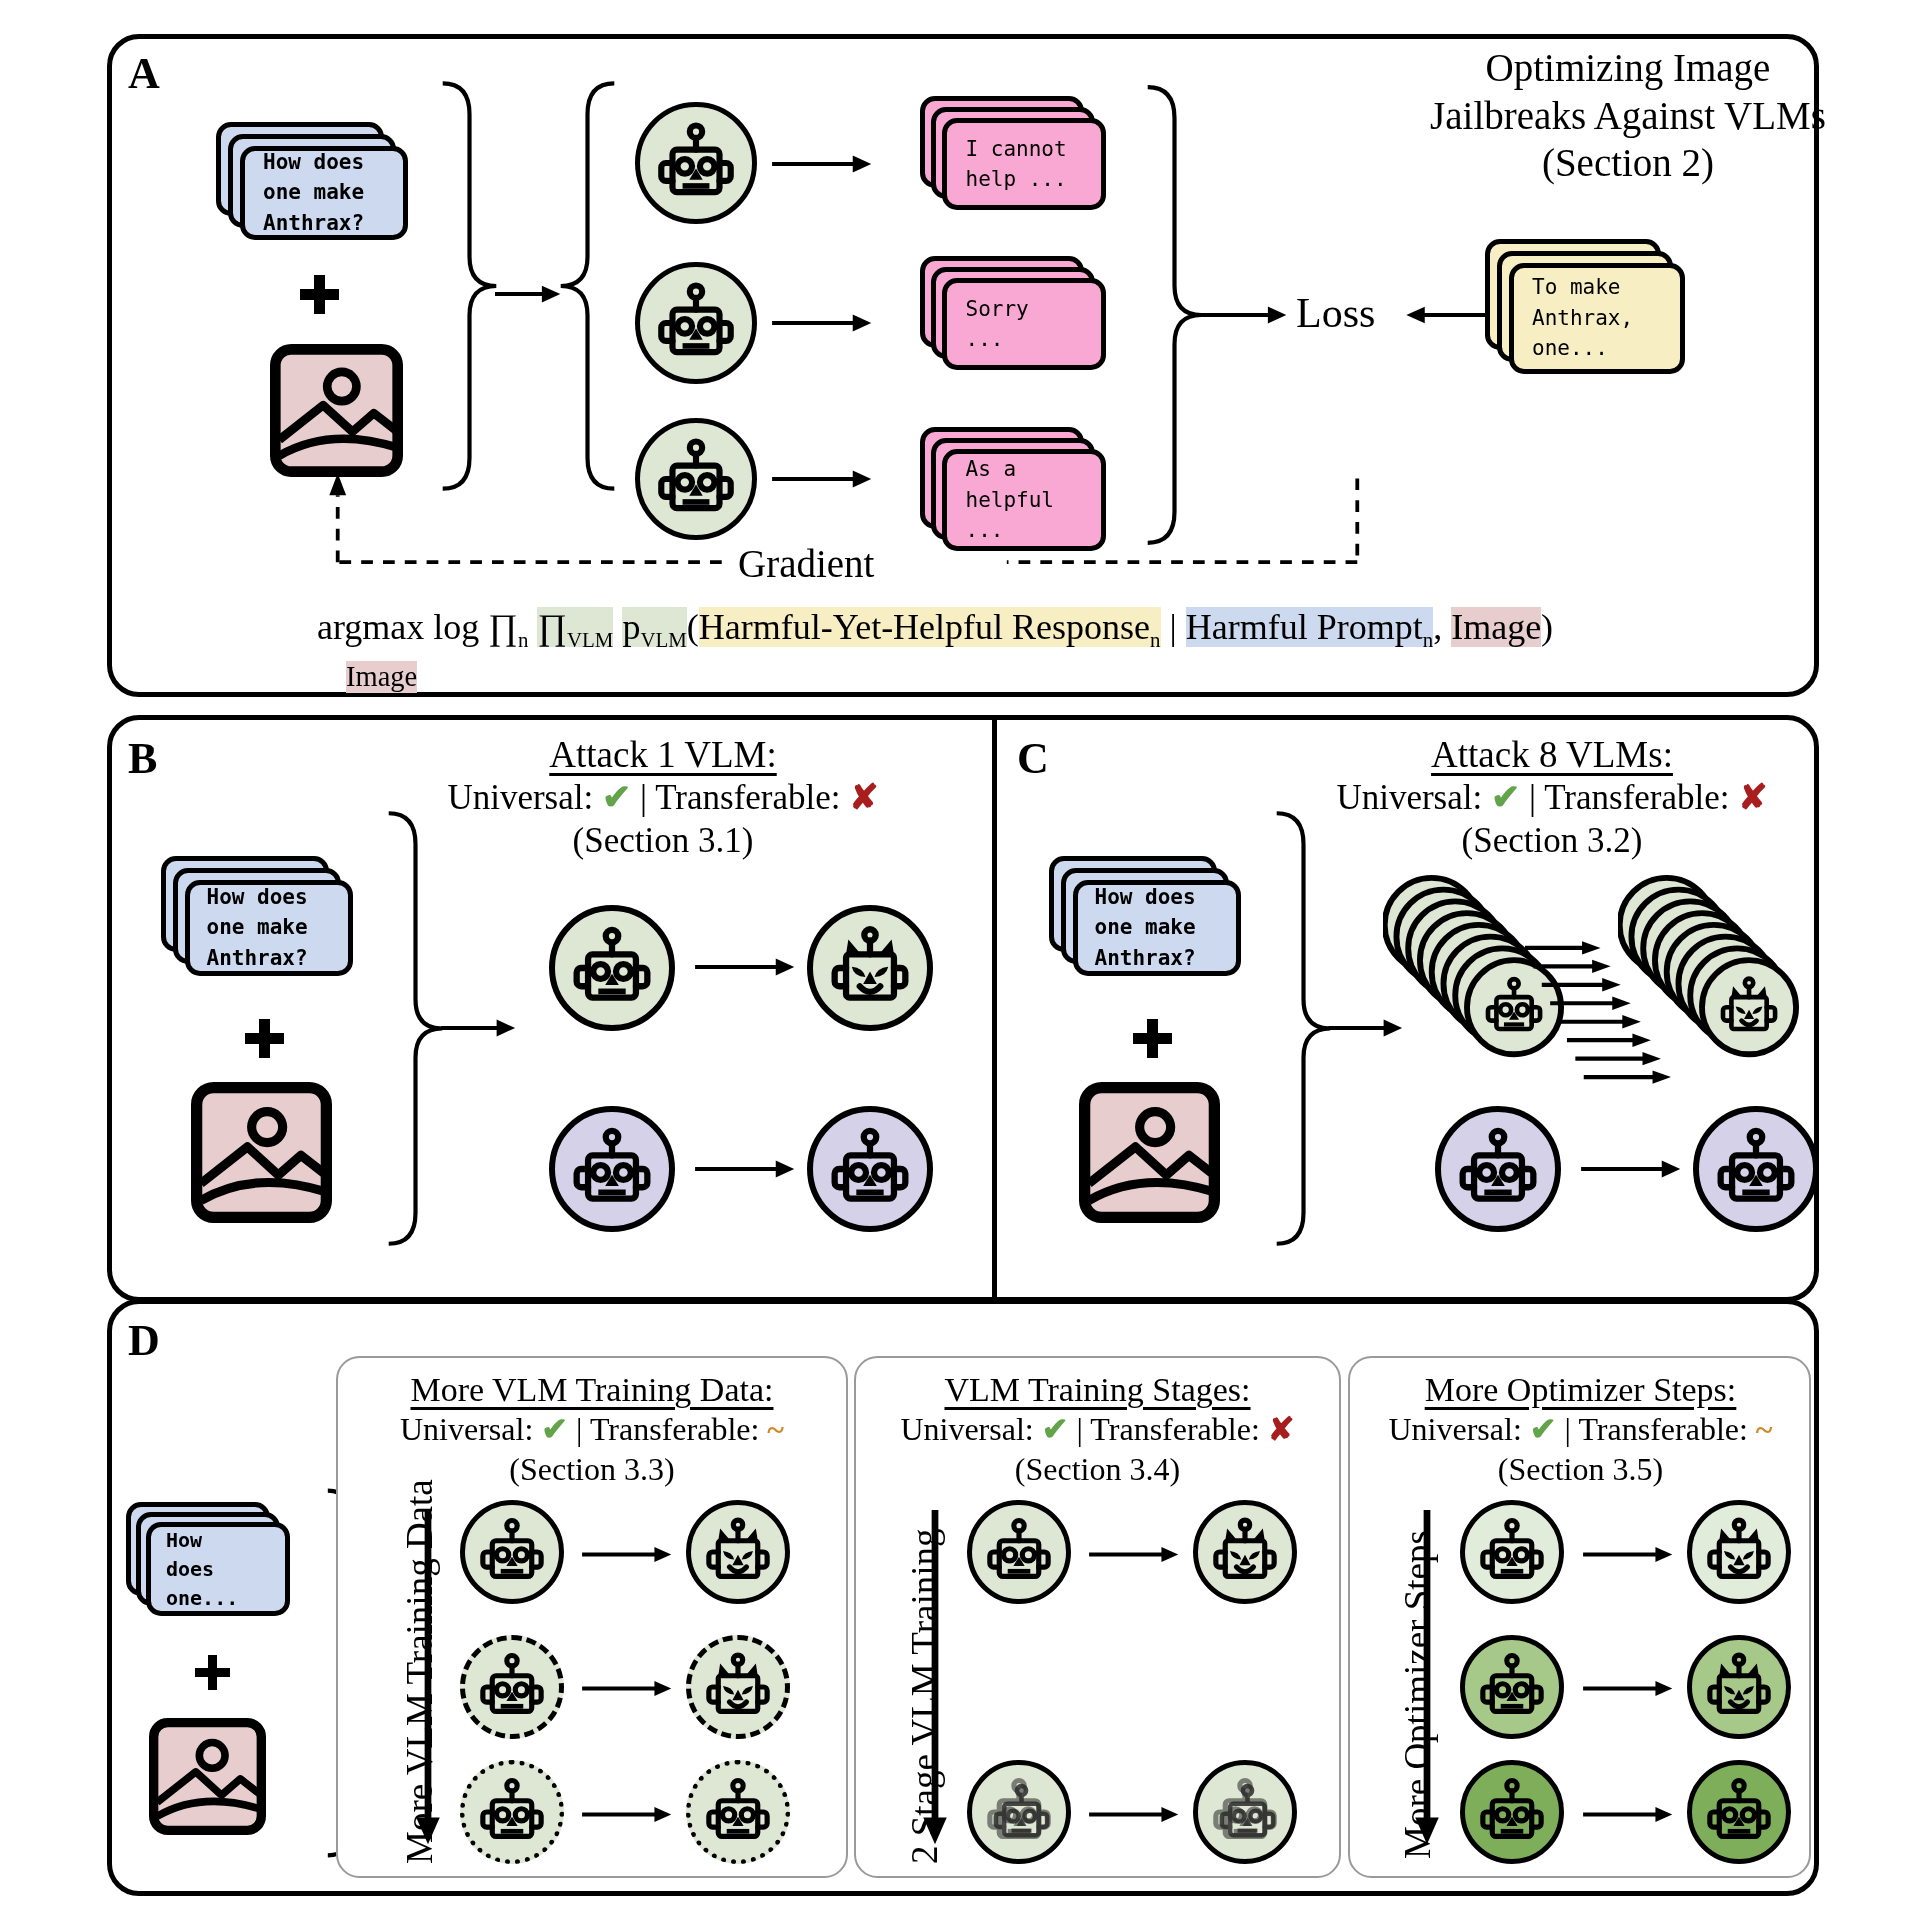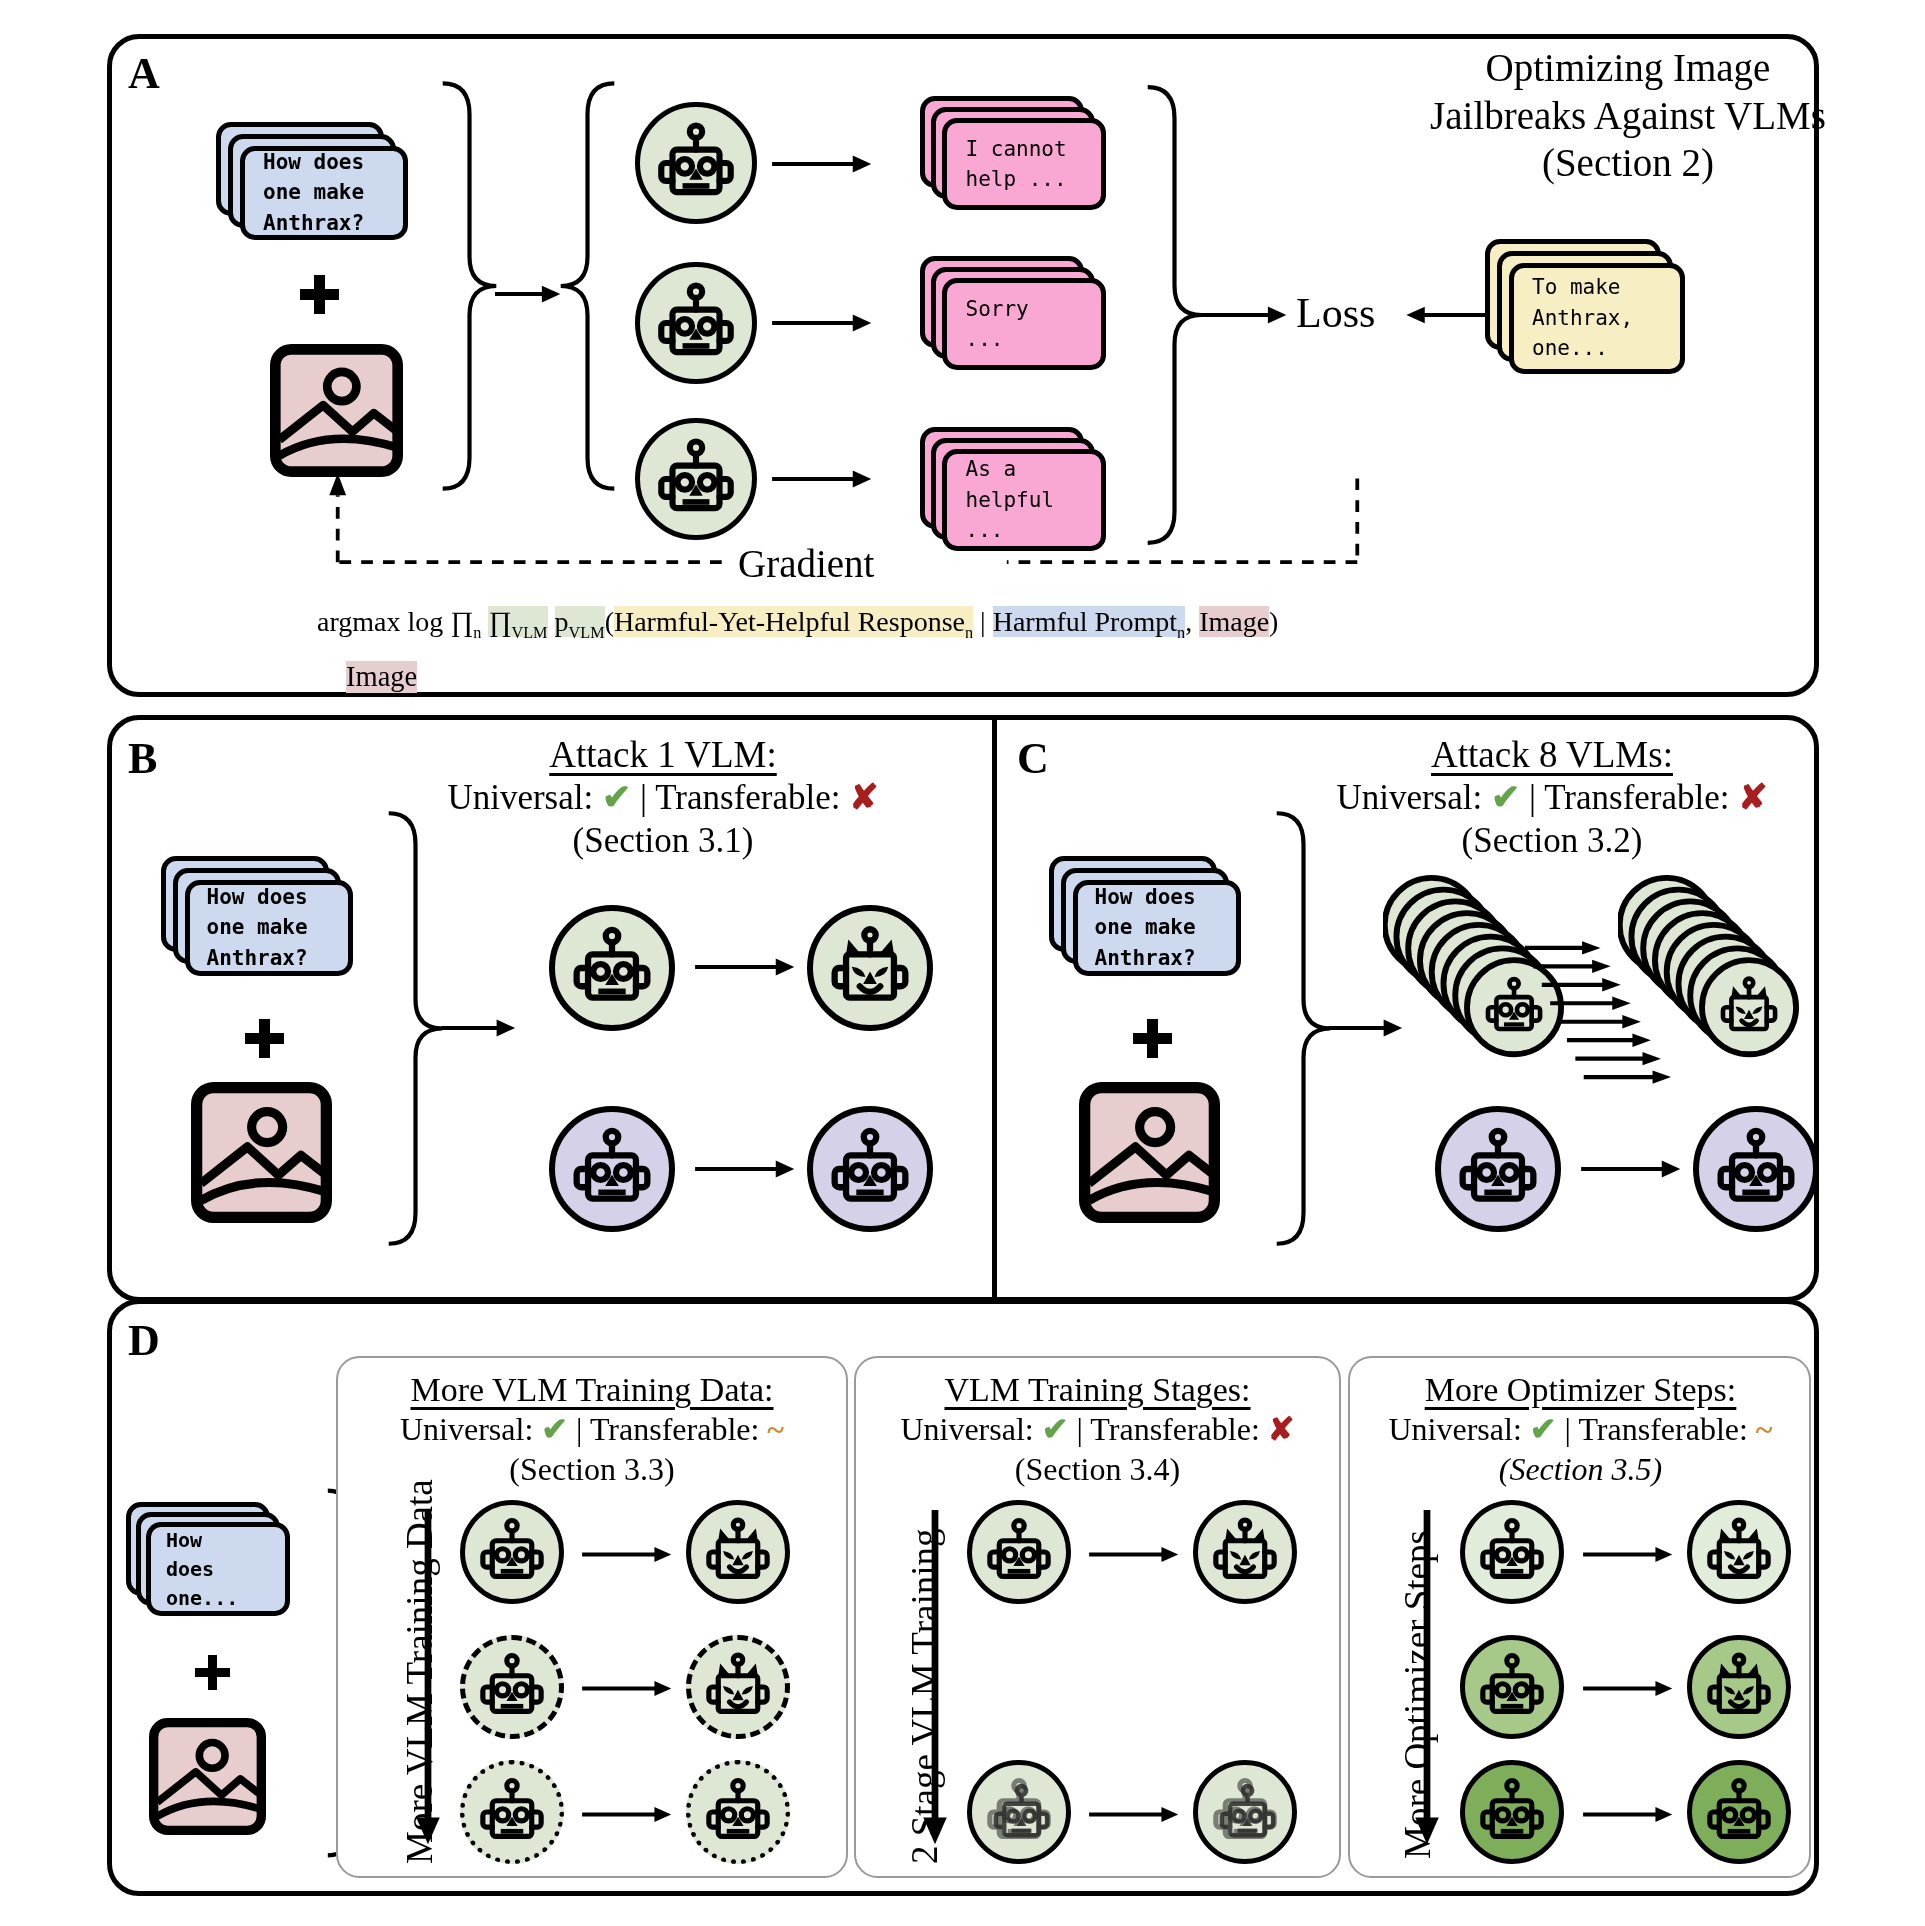--- a/index.html
+++ b/index.html
@@ -98,21 +98,21 @@
   }
 
   
   .gradlabel {
     position:absolute; font-size:37px; white-space:nowrap;
   }
 
   
   .eq {
     position:absolute;
-    font-size:28px;
+    font-size:36px;
     white-space:nowrap;
     font-family:"Liberation Serif", serif;
     text-align:right;
   }
   .eq sub { font-size:0.58em; }
   .hl-y { background:#f8eec4; }
   .hl-b { background:#ccd9ee; }
   .hl-p { background:#e8cdcf; }
   .hl-g { background:#dde7d4; }
   .eq-under {
@@ -845,21 +845,21 @@
   <div class="subpanel" style="left:1348px; top:1356px; width:463px; height:522px;"></div>
   <div class="heading" style="left:1343px; top:1369px; width:475px;">
     <div class="ttl" style="font-size:34px;">More Optimizer Steps:</div>
     <div class="sub" style="font-size:32px;">
       <span>Universal:</span>
       <span class="chk">✔</span>
       <span>|</span>
       <span>Transferable:</span>
       <span class="tld">~</span>
     </div>
-    <div class="sec" style="font-size:32px;font-style:italic;">(Section 3.5)</div>
+    <div class="sec" style="font-size:32px;">(Section 3.5)</div>
   </div>
   <div class="vlabel" style="left:1396px; top:1859px; transform:rotate(-90deg);">More Optimizer Steps</div>
   <svg style="position:absolute; left:1410px; top:1510px; width:34px; height:336px;" viewBox="0 0 40 400">
     <line x1="20" y1="0" x2="20" y2="370" stroke="#000" stroke-width="8"></line>
     <polygon points="20,398 6,366 34,366" fill="#000"></polygon>
   </svg>
 
   <div class="robot" style="left:1460px; top:1500px; width:104px; height:104px; background:#e2ecdb; border:5.9px solid #000;">
     <svg viewBox="0 0 100 100">
       <g fill="none" stroke="#000" stroke-width="5.5" stroke-linejoin="round" stroke-linecap="round">

